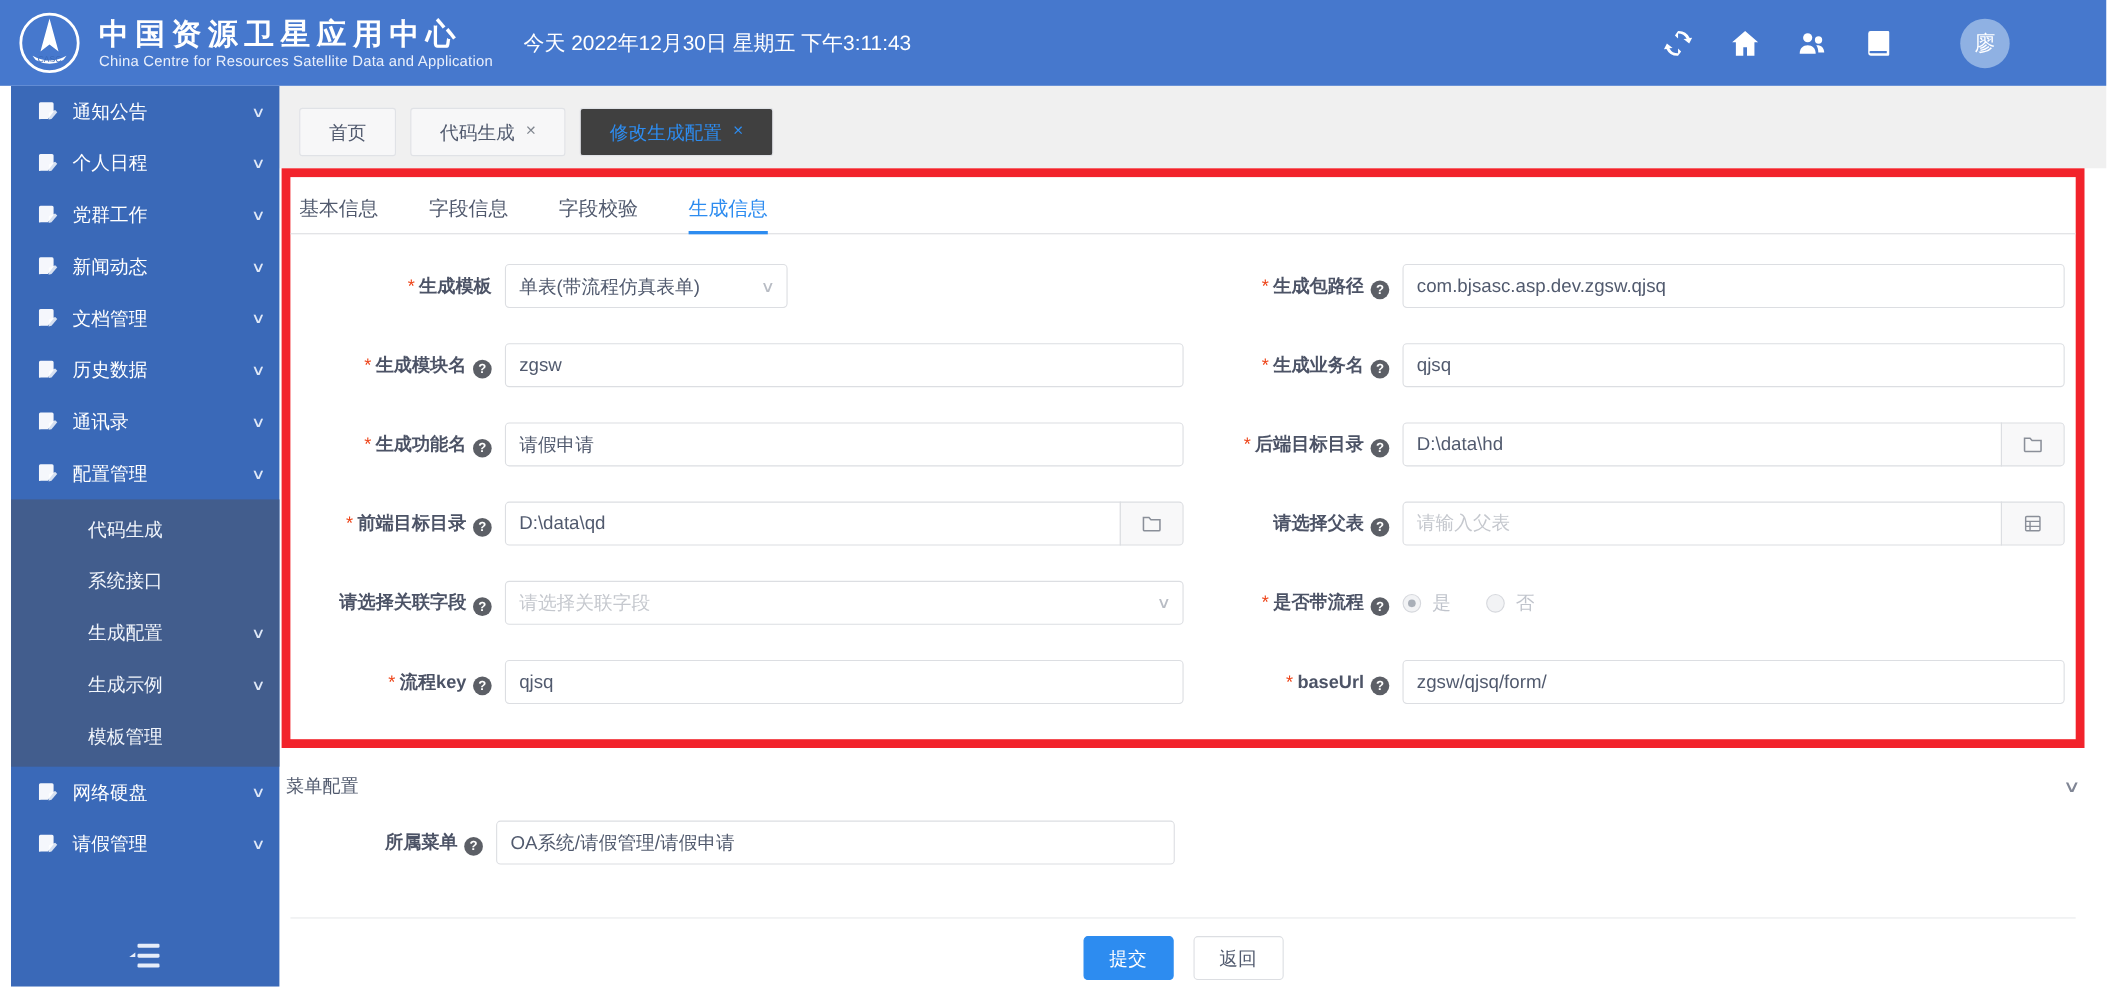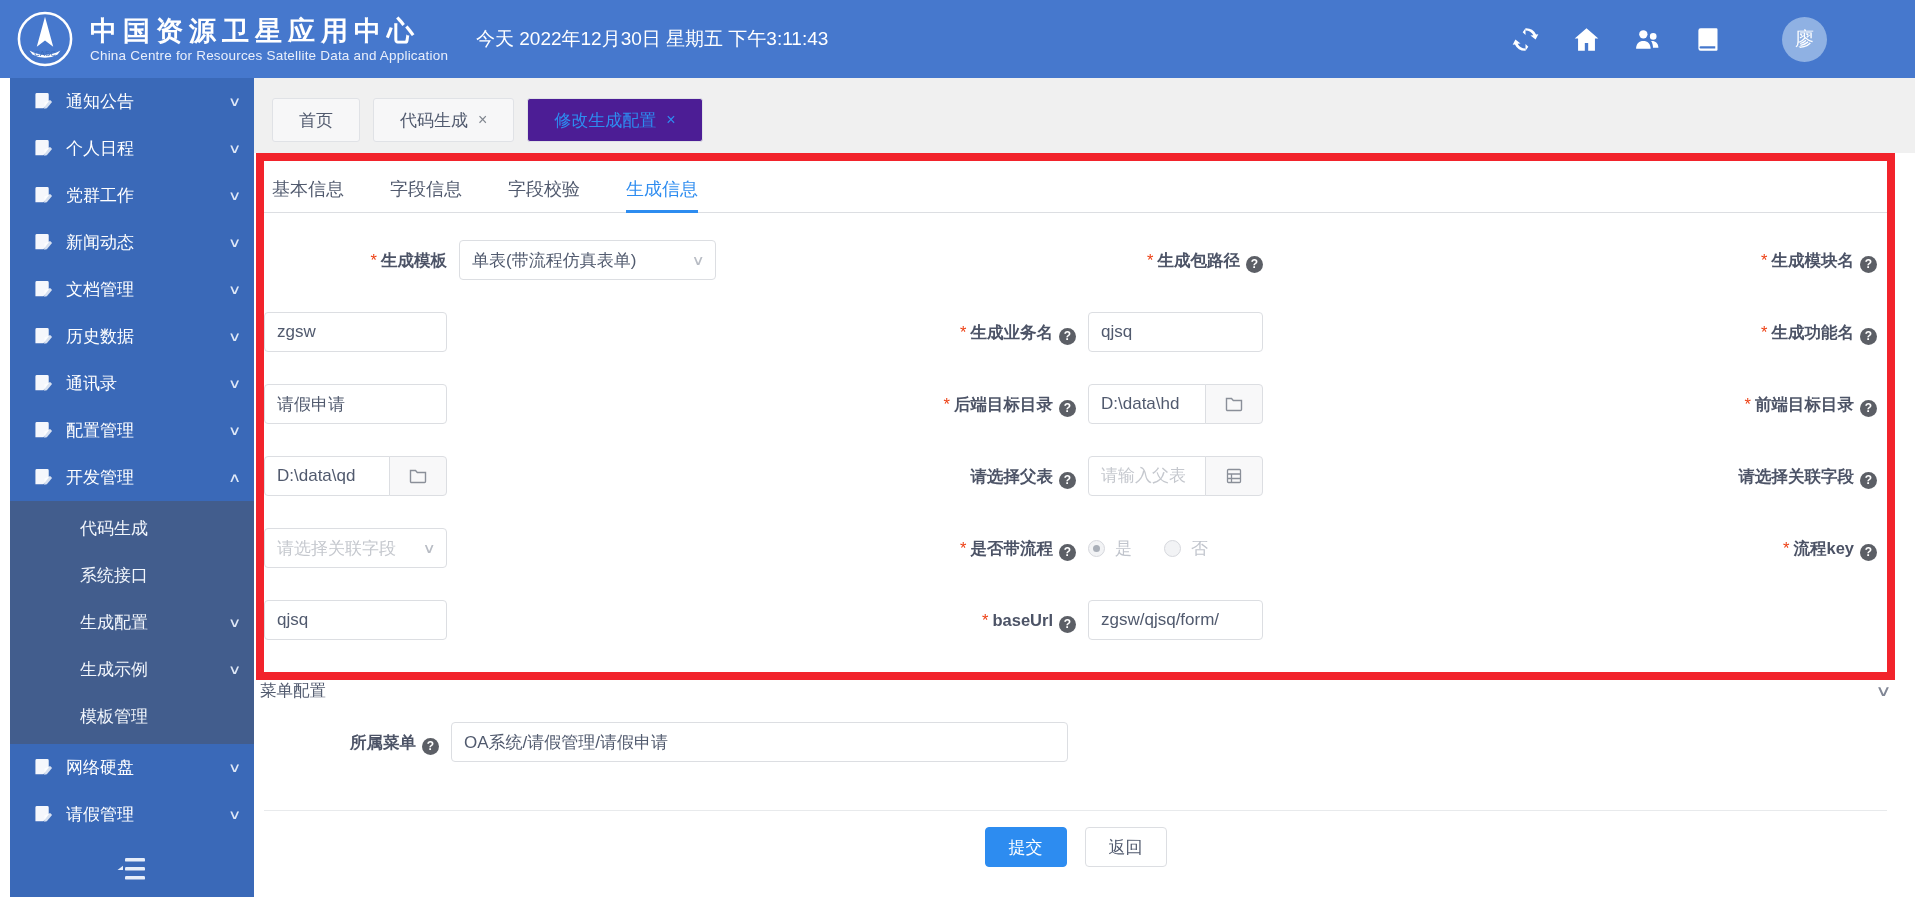--- a/index.html
+++ b/index.html
@@ -33,21 +33,21 @@
   .collapse-bar{position:absolute;left:0;right:0;bottom:6px;height:44px;display:flex;
     align-items:center;justify-content:center;cursor:pointer;}
   .collapse-bar svg{width:30px;height:26px;color:#e6edf9;}
 
   
   .main{position:absolute;left:244px;top:78px;right:0;bottom:0;background:#fff;}
   .tags-nav{height:75px;background:#f0f0f0;padding:20px 0 0 28px;box-sizing:border-box;display:flex;gap:13px;}
   .tag{height:44px;display:inline-flex;align-items:center;padding:17px 26px;background:#f7f7f8;
     border:1px solid #e0e2e6;border-radius:3px;font-size:17px;color:#515a6e;cursor:pointer;box-sizing:border-box;}
   .tag .close{margin-left:10px;font-size:16px;color:#80868f;}
-  .tag.active{background:#4c1d95;color:#2d8cf0;}
+  .tag.active{background:#404040;color:#2d8cf0;}
   .tag.active .close{color:#2d8cf0;}
 
   .content{padding:0 20px 0 12px;}
 
   
   .red-box{border:8px solid #f2232b;margin-top:0;width:1639px;box-sizing:border-box;background:#fff;}
   .rb-inner{padding:0 0 32px 0;}
 
   
   .form-tabs{display:flex;border-bottom:1px solid #dcdee2;padding:16px 0 0 8px;}
@@ -75,21 +75,21 @@
   .select.w-sm{width:257px;}
   .select .sel-chev{color:#b8bcc4;font-size:14px;transform:scaleX(1.3);}
   .select .ph{color:#c5c8ce;}
   .radios{display:flex;align-items:center;height:40px;gap:10px;}
   .radio{width:17px;height:17px;border-radius:50%;border:1px solid #d6d8dd;background:#f2f3f5;
     box-sizing:border-box;display:inline-flex;align-items:center;justify-content:center;cursor:not-allowed;}
   .radio .dot{width:7px;height:7px;border-radius:50%;background:#a9afb8;}
   .radio-label{color:#c0c4cc;font-size:17px;margin-right:22px;}
 
   
-  .menu-head{display:flex;align-items:center;justify-content:space-between;margin-top:0;padding:0 6px 0 4px;text-align:right;}
+  .menu-head{display:flex;align-items:center;justify-content:space-between;margin-top:24px;padding:0 6px 0 4px;text-align:right;}
   .menu-title{font-size:16.5px;color:#515a6e;}
   .menu-chev{color:#808695;font-size:15px;transform:scaleX(1.5);cursor:pointer;}
   .menu-row{display:grid;grid-template-columns:183px 617px;column-gap:12px;margin-top:20px;}
 
   .divider{height:1px;background:#e8eaec;margin:48px 8px 0 8px;}
   .footer-btns{display:flex;justify-content:center;gap:18px;margin-top:16px;}
   .btn{height:40px;min-width:82px;padding:0 20px;border-radius:4px;font-size:17px;cursor:pointer;
     box-sizing:border-box;font-family:inherit;}
   .btn-primary{background:#2d8cf0;border:1px solid #2d8cf0;color:#fff;}
   .btn-default{background:#fff;border:1px solid #dcdee2;color:#515a6e;}
@@ -195,28 +195,20 @@
       <span class="chev">∨</span>
     </div>
     <div class="s-item">
       <svg class="mico" viewBox="0 0 20 20" fill="currentColor">
           <path d="M3 1h11a1.5 1.5 0 0 1 1.5 1.5V10l-5.5 7H3A1.5 1.5 0 0 1 1.5 17V2.5A1.5 1.5 0 0 1 3 1z" opacity=".95"></path>
           <path d="M11 11l6-2.5 2 2L13.5 17l-2.8.6z" opacity=".8"></path>
         </svg>
       <span class="s-label">配置管理</span>
       <span class="chev">∨</span>
     </div>
-    <div class="s-item">
-      <svg class="mico" viewBox="0 0 20 20" fill="currentColor">
-          <path d="M3 1h11a1.5 1.5 0 0 1 1.5 1.5V10l-5.5 7H3A1.5 1.5 0 0 1 1.5 17V2.5A1.5 1.5 0 0 1 3 1z" opacity=".95"></path>
-          <path d="M11 11l6-2.5 2 2L13.5 17l-2.8.6z" opacity=".8"></path>
-        </svg>
-      <span class="s-label">开发管理</span>
-      <span class="chev">∧</span>
-    </div>
     <div class="submenu">
       <div class="sub-item">
         <span class="s-label">代码生成</span>
       </div>
       <div class="sub-item">
         <span class="s-label">系统接口</span>
       </div>
       <div class="sub-item">
         <span class="s-label">生成配置</span>
         <span class="chev">∨</span>
@@ -289,20 +281,23 @@
               <span class="req">*</span><span>生成模板</span>
             </div>
             <div>
               <div class="select w-sm">
                 <span>单表(带流程仿真表单)</span>
                 <span class="sel-chev">∨</span>
               </div>
             </div>
             <div class="f-label">
               <span class="req">*</span><span>生成包路径</span><span class="help">?</span>
+            </div>
+            <div>
+              <input class="ipt" value="com.bjsasc.asp.dev.zgsw.qjsq" style="">
             </div>
 
             <div class="f-label">
               <span class="req">*</span><span>生成模块名</span><span class="help">?</span>
             </div>
             <div>
               <input class="ipt" value="zgsw" style="">
             </div>
             <div class="f-label">
               <span class="req">*</span><span>生成业务名</span><span class="help">?</span>

